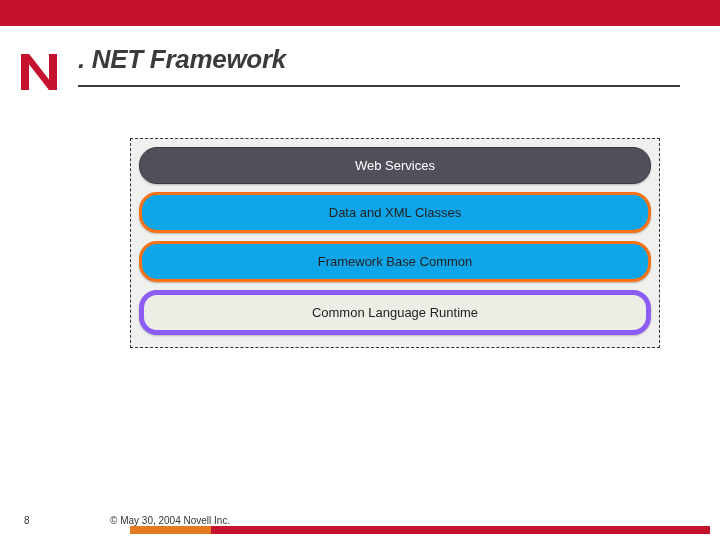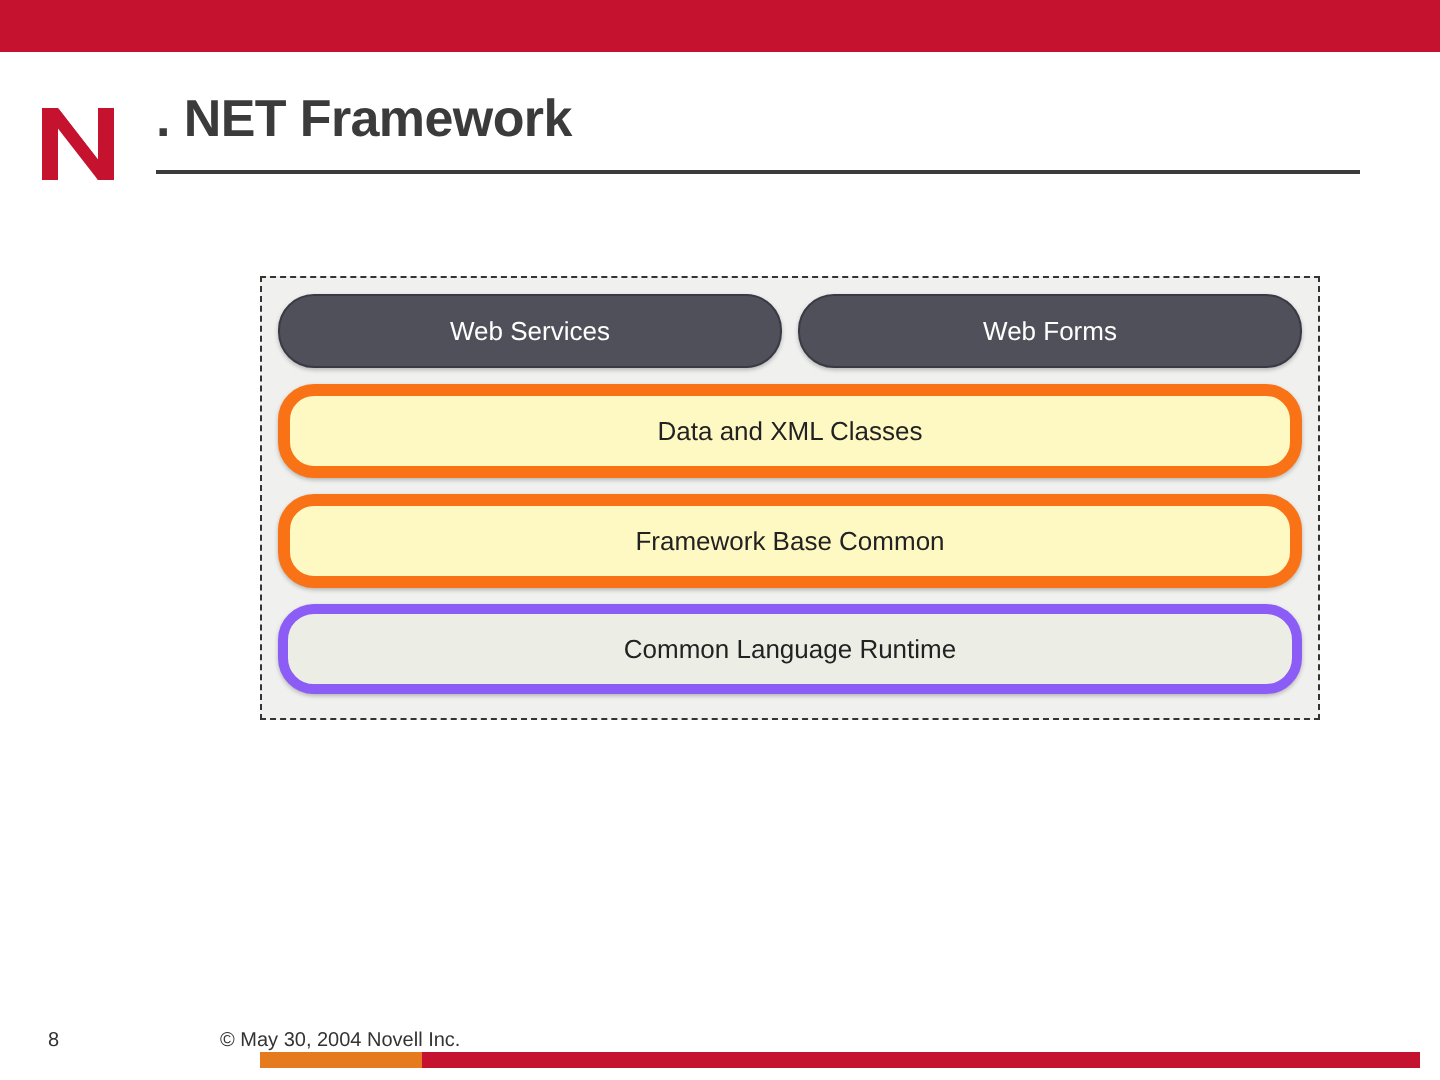--- a/index.html
+++ b/index.html
@@ -22,20 +22,21 @@
   .logo {
     width: 78px;
     display: flex;
     justify-content: center;
     padding-top: 6px;
   }
   .logo svg { display:block; }
   .title-wrap {
     flex: 1;
     padding-right: 40px;
+    font-style: italic;
   }
   .title {
     font-size: 26px;
     font-weight: bold;
     color: #3b3b3b;
     letter-spacing: -0.3px;
     padding-bottom: 10px;
     border-bottom: 2px solid #3b3b3b;
   }
   .content {
@@ -60,23 +61,23 @@
     font-size: 13px;
     border-radius: 18px;
     box-shadow: 0 1px 2px rgba(0,0,0,0.25);
   }
   .pill.dark {
     background: #50505a;
     color: #fff;
     border: 1px solid #3a3a46;
   }
   .pill.light {
-    background: #fef9c3;
+    background: #0ea5e9;
     color: #222;
-    border: 6px solid #f97316;
+    border: 3px solid #f97316;
   }
   .pill.plain {
     background: #eceee6;
     color: #222;
     border: 5px solid #8b5cf6;
   }
   .footer {
     position: absolute;
     left: 0; right: 0; bottom: 0;
     height: 38px;
@@ -116,21 +117,20 @@
   </div>
   <div class="title-wrap">
     <div class="title">. NET Framework</div>
   </div>
 </div>
 
 <div class="content">
   <div class="diagram-box">
     <div class="row">
       <div class="pill dark">Web Services</div>
-      <div class="pill dark">Web Forms</div>
     </div>
     <div class="row">
       <div class="pill light">Data and XML Classes</div>
     </div>
     <div class="row">
       <div class="pill light">Framework Base Common</div>
     </div>
     <div class="row">
       <div class="pill plain">Common Language Runtime</div>
     </div>

